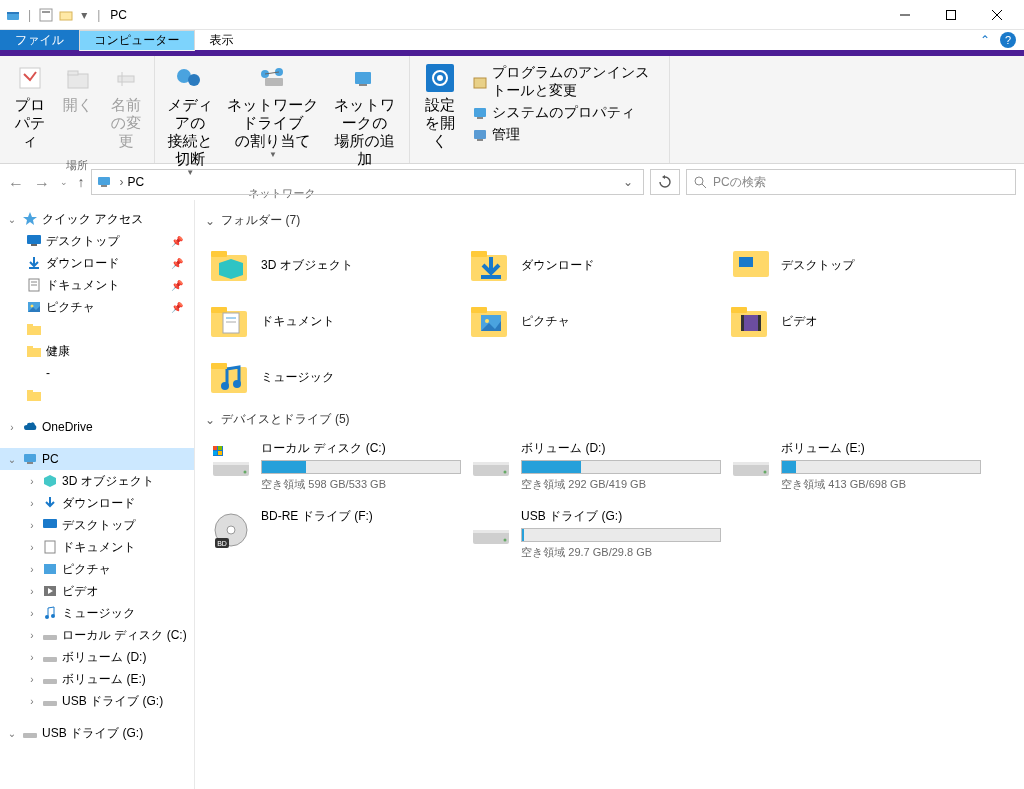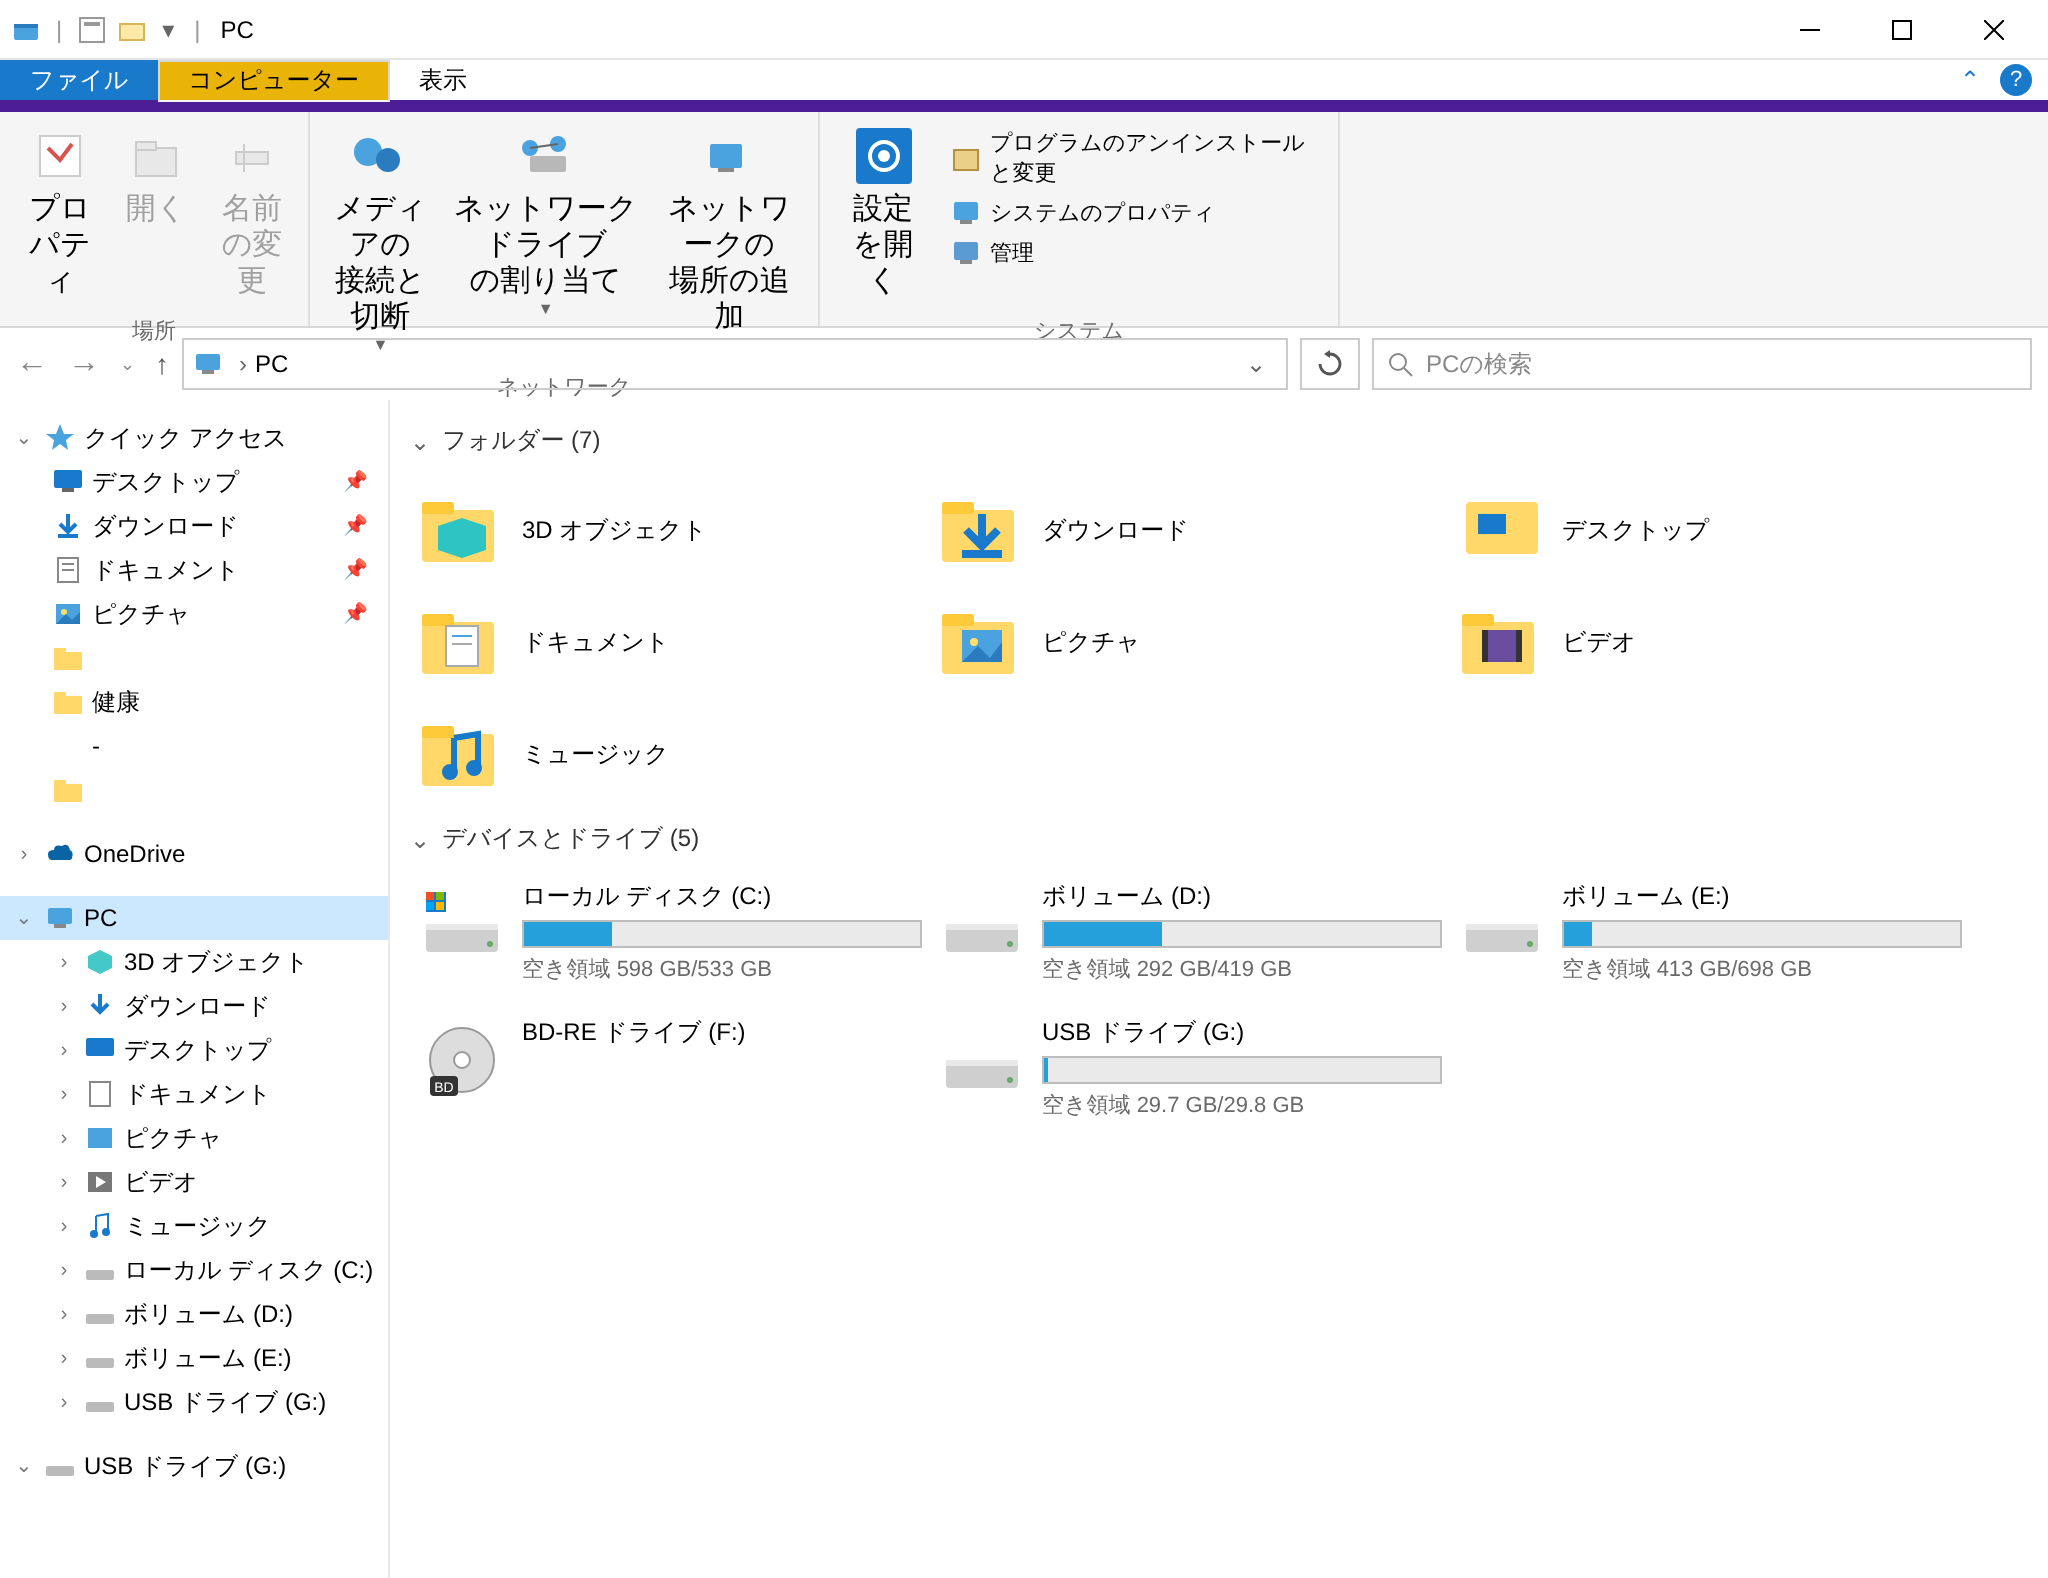--- a/index.html
+++ b/index.html
@@ -11,34 +11,34 @@
 .titlebar .qa-icons .tb-icon { width: 18px; height: 18px; display: flex; align-items: center; justify-content: center; }
 .titlebar .sep { color: #999; margin: 0 4px; }
 .titlebar .title { margin-left: 6px; }
 .titlebar .win-controls { margin-left: auto; display: flex; }
 .titlebar .win-controls div { width: 46px; height: 30px; display: flex; align-items: center; justify-content: center; }
 
 
 .ribbon-tabs { height: 26px; display: flex; align-items: stretch; border-bottom: 6px solid #4c1d95; }
 .ribbon-tabs .tab { padding: 4px 14px; border: 1px solid transparent; display: flex; align-items: center; cursor: default; }
 .ribbon-tabs .tab.file { background: #1979ca; color: #fff; }
-.ribbon-tabs .tab.active { background: #eab308; border: 1px solid #d8d8d8; border-bottom: 1px solid #f5f5f5; margin-bottom: -1px; }
+.ribbon-tabs .tab.active { background: #7dd3fc; border: 1px solid #d8d8d8; border-bottom: 1px solid #f5f5f5; margin-bottom: -1px; }
 .ribbon-tabs .rt-right { margin-left: auto; display: flex; align-items: center; padding-right: 8px; gap: 10px; }
 .help-circle { width: 16px; height: 16px; border-radius: 50%; background: #1979ca; color: #fff; font-size: 11px; display: flex; align-items: center; justify-content: center; }
 
 
 .ribbon { height: 108px; background: #f5f5f5; display: flex; border-bottom: 1px solid #d8d8d8; }
 .ribbon-group { display: flex; flex-direction: column; border-right: 1px solid #e0e0e0; }
 .ribbon-group .buttons { flex: 1; display: flex; align-items: flex-start; padding: 4px 6px; }
 .ribbon-group .label { text-align: center; font-size: 11px; color: #6a6a6a; padding: 2px 12px 4px; }
 .rbtn { display: flex; flex-direction: column; align-items: center; padding: 2px 6px; min-width: 48px; text-align: center; line-height: 1.2; }
 .rbtn .ricon { width: 32px; height: 32px; margin-bottom: 2px; display: flex; align-items: center; justify-content: center; }
 .rbtn .rlabel { font-size: 15px; }
 .rbtn.disabled { color: #a0a0a0; }
-.system-col { display: flex; flex-direction: column; gap: 4px; padding: 4px 8px; font-size: 11px; }
+.system-col { display: flex; flex-direction: column; gap: 4px; padding: 4px 8px; font-size: 14px; }
 .system-col .srow { display: flex; align-items: center; gap: 4px; }
 .srow .sicon { width: 16px; height: 16px; }
 
 
 .navbar { height: 36px; display: flex; align-items: center; padding: 4px 8px; gap: 6px; }
 .nav-arrows { display: flex; align-items: center; gap: 10px; color: #888; }
 .nav-arrows .arrow { font-size: 16px; }
 .nav-arrows .up { font-size: 14px; color: #555; }
 .address-bar { flex: 1; border: 1px solid #ccc; height: 26px; display: flex; align-items: center; padding: 0 4px; }
 .address-bar .pc-mini { width: 16px; height: 16px; margin-right: 4px; }
@@ -245,21 +245,20 @@
           <div class="sicon">
               <svg width="16" height="16">
                 <rect x="2" y="3" width="12" height="9" fill="#5a9bd4" rx="1"></rect>
                 <rect x="5" y="12" width="6" height="2" fill="#888"></rect>
               </svg>
             </div>
           <span>管理</span>
         </div>
       </div>
     </div>
-    <div class="label">システム</div>
   </div>
 </div>
 
 <div class="navbar">
   <div class="nav-arrows">
     <span class="arrow">←</span>
     <span class="arrow">→</span>
     <span style="font-size:9px;color:#888">⌄</span>
     <span class="up">↑</span>
   </div>

